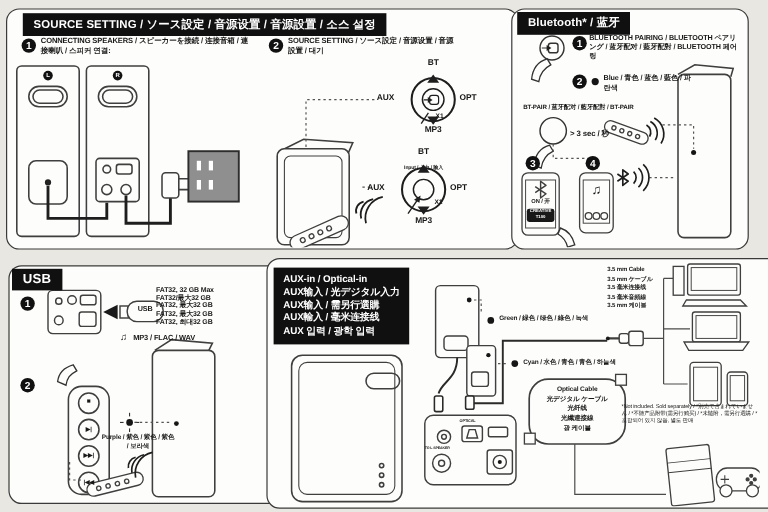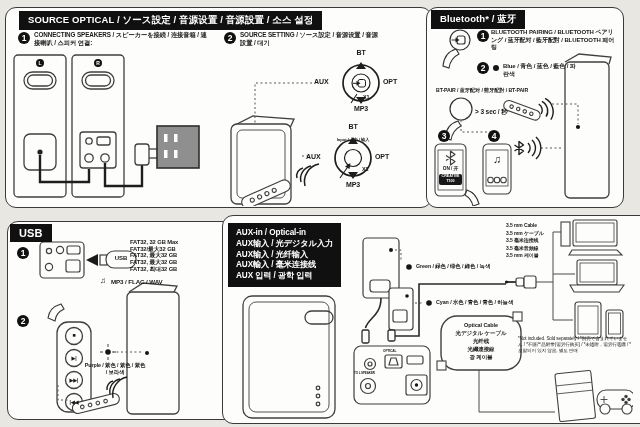--- a/index.html
+++ b/index.html
@@ -91,21 +91,21 @@
         <path d="M347 132 A18 18 0 0 1 347 168"></path>
         <polygon points="347,171 352,164 342,164" fill="#1e1e1e" stroke="none"></polygon>
         <path d="M347 168 A18 18 0 0 1 347 132"></path>
         <polygon points="347,129 342,136 352,136" fill="#1e1e1e" stroke="none"></polygon>
         <circle cx="347" cy="150" r="8.5" stroke-width="1.2" fill="#fdfdfb"></circle>
         <path d="M334 170 L343 157" stroke-width="1.1"></path>
         <polygon points="344.5,155 339,158.5 343.5,161" fill="#1e1e1e" stroke="none"></polygon>
       </g>
     </svg>
 
-    <div class="h" style="left:13px;top:3px">SOURCE OPTICAL / ソース設定 / 音源设置 / 音源設置 / 소스 설정</div>
+    <div class="h" style="left:13px;top:3px">SOURCE SETTING / ソース設定 / 音源设置 / 音源設置 / 소스 설정</div>
     <div class="b" style="left:12px;top:24px">1</div>
     <div class="t" style="left:28px;top:23px;width:178px;font-size:6.3px">CONNECTING SPEAKERS / スピーカーを接続 / 连接音箱 / 連接喇叭 / 스피커 연결:</div>
     <div class="bs" style="left:30px;top:51px">L</div>
     <div class="bs" style="left:88px;top:51px">R</div>
     <div class="b" style="left:218px;top:24px">2</div>
     <div class="t" style="left:234px;top:23px;width:140px;font-size:6.3px">SOURCE SETTING / ソース設定 / 音源设置 / 音源設置 / 대기</div>
 
     <div class="t c" style="left:344px;top:41px;width:22px;font-size:7px">BT</div>
     <div class="t" style="left:377px;top:70px;font-size:7px">OPT</div>
     <div class="t" style="left:308px;top:70px;font-size:7px">AUX</div>
@@ -369,21 +369,21 @@
         <circle cx="403" cy="180.5" r="1.2" fill="#3f3f3f"></circle>
           <circle cx="403" cy="186.5" r="1.2" fill="#3f3f3f"></circle>
         <circle cx="400" cy="183.5" r="1.2" fill="#3f3f3f"></circle>
           <circle cx="406" cy="183.5" r="1.2" fill="#3f3f3f"></circle>
       </g>
     </svg>
 
     <div class="h4" style="left:5px;top:7px">
       <div>AUX-in / Optical-in</div>
       <div>AUX输入 / 光デジタル入力</div>
-      <div>AUX输入 / 光纤输入</div>
+      <div>AUX输入 / 需另行選購</div>
       <div>AUX輸入 / 毫米连接线</div>
       <div>AUX 입력 / 광학 입력</div>
     </div>
     <div class="t" style="left:193px;top:47px;font-size:5.4px">Green / 緑色 / 绿色 / 綠色 / 녹색</div>
     <div class="t" style="left:213px;top:83px;font-size:5.4px">Cyan / 水色 / 青色 / 青色 / 하늘색</div>
     <div style="position:absolute;left:283px;top:6px">
       <div class="t" style="position:static;font-size:5px;line-height:1.5">3.5 mm Cable</div>
       <div class="t" style="position:static;font-size:5px;line-height:1.5">3.5 mm ケーブル</div>
       <div class="t" style="position:static;font-size:5px;line-height:1.5">3.5 毫米连接线</div>
       <div class="t" style="position:static;font-size:5px;line-height:1.5">3.5 毫米音頻線</div>

